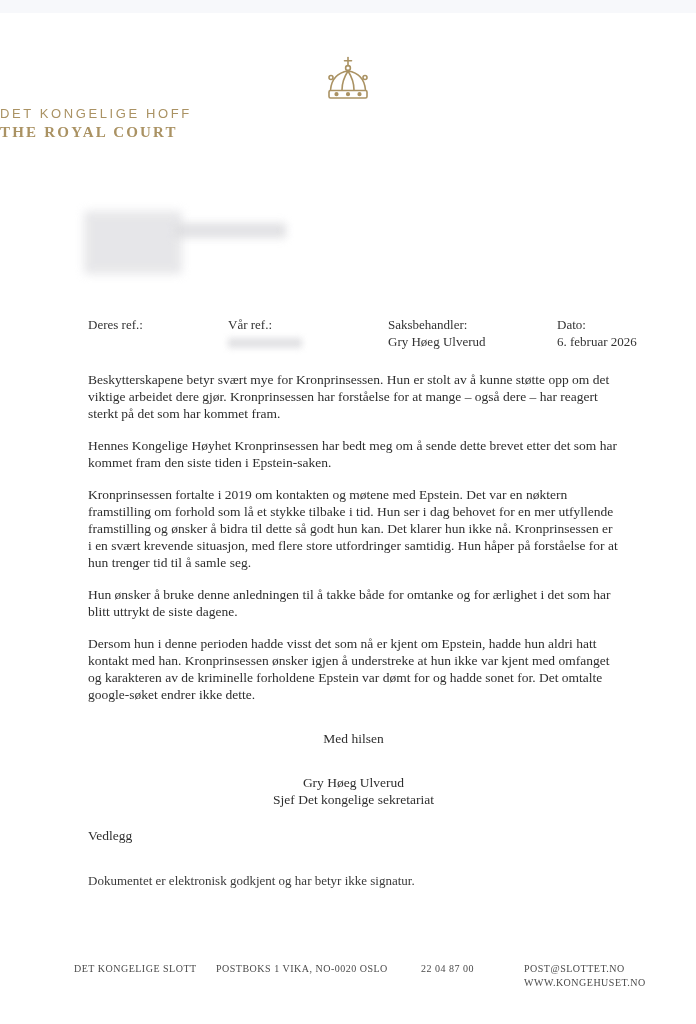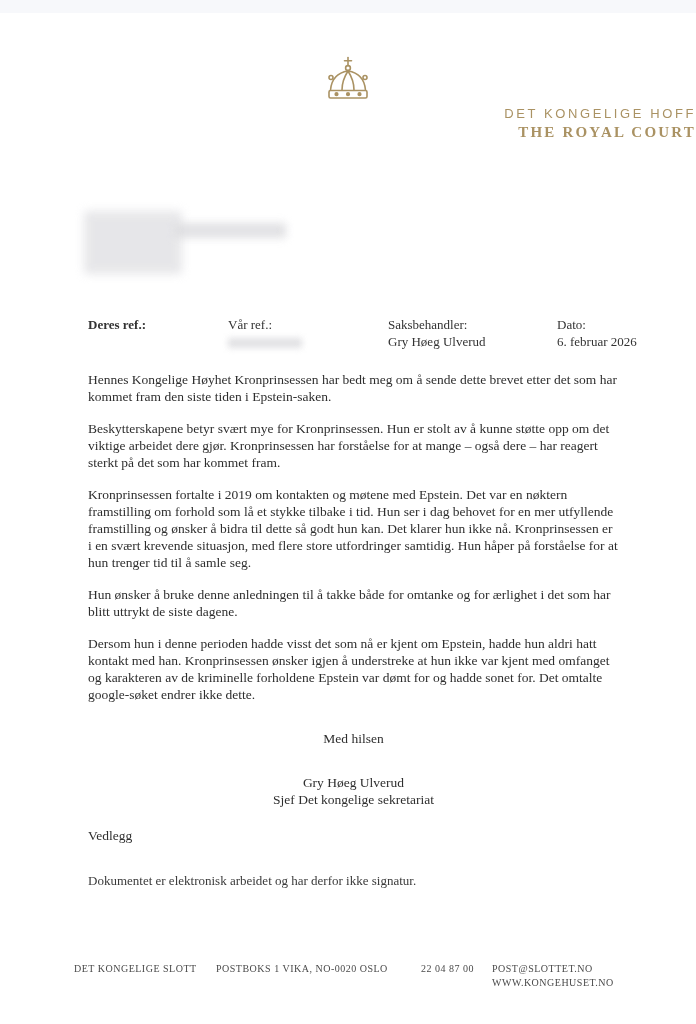--- a/index.html
+++ b/index.html
@@ -11,21 +11,21 @@
     color:#2f2f2f;
     overflow:hidden;
   }
   .top-strip{
     position:absolute;left:0;top:0;width:696px;height:13px;
     background:#f7f8fb;
   }
   
   .letterhead{
     position:absolute;top:56px;left:0;width:696px;
-    text-align:right;
+    text-align:left;
   }
   .crown{display:block;margin:0 auto 4px auto;}
   .org-name{
     font-family:"Liberation Sans","DejaVu Sans",sans-serif;
     font-size:13px;letter-spacing:2.6px;font-weight:400;
     color:#aa9263;white-space:nowrap;
   }
   .org-sub{
     font-family:"Liberation Serif","DejaVu Serif",serif;
     font-size:15px;font-weight:bold;letter-spacing:2.2px;
@@ -36,21 +36,21 @@
     position:absolute;left:84px;top:211px;width:98px;height:63px;
     background:#e1e1e4;filter:blur(5px);border-radius:3px;opacity:.8;
   }
   .redact-bar{
     position:absolute;left:174px;top:223px;width:112px;height:15px;
     background:#dcdcdf;filter:blur(4px);opacity:.85;
   }
   
   .refs{position:absolute;top:316px;left:0;width:696px;font-size:13px;line-height:17px;color:#333;}
   .ref-col{position:absolute;top:0;}
-  .ref-col.c1{left:88px;font-weight:bold;}
+  .ref-col.c1{left:88px;}
   .ref-col.c2{left:228px;}
   .ref-col.c3{left:388px;}
   .ref-col.c4{left:557px;}
   .ref-label{display:block;}
   .ref-value{display:block;}
   .redact-ref{
     display:block;margin-top:5px;width:74px;height:10px;
     background:#dedee1;filter:blur(3px);opacity:.9;
   }
   
@@ -67,21 +67,21 @@
   
   .footer{
     position:absolute;top:962px;left:0;width:696px;
     font-size:10px;letter-spacing:.5px;color:#4a4a4a;line-height:14px;
     font-family:"Liberation Serif","DejaVu Serif",serif;
   }
   .foot-item{position:absolute;top:0;white-space:nowrap;}
   .foot-item.f1{left:74px;}
   .foot-item.f2{left:216px;}
   .foot-item.f3{left:421px;}
-  .foot-item.f4{left:492px;}
+  .foot-item.f4{left:524px;}
 </style>
 </head>
 <body>
 
 <div class="page">
   <div class="top-strip"></div>
 
   <div class="letterhead">
     <svg class="crown" width="48" height="46" viewBox="0 0 48 46">
       <g fill="none" stroke="#aa9263" stroke-width="1.6" stroke-linecap="round">
@@ -119,36 +119,36 @@
       <span class="ref-label">Saksbehandler:</span>
       <span class="ref-value">Gry Høeg Ulverud</span>
     </div>
     <div class="ref-col c4">
       <span class="ref-label">Dato:</span>
       <span class="ref-value">6. februar 2026</span>
     </div>
   </div>
 
   <div class="body-col">
+    <p>Beskytterskapene betyr svært mye for Kronprinsessen. Hun er stolt av å kunne støtte opp om det viktige arbeidet dere gjør. Kronprinsessen har forståelse for at mange – også dere – har reagert sterkt på det som har kommet fram.</p>
     <p>Hennes Kongelige Høyhet Kronprinsessen har bedt meg om å sende dette brevet etter det som har kommet fram den siste tiden i Epstein-saken.</p>
-    <p>Beskytterskapene betyr svært mye for Kronprinsessen. Hun er stolt av å kunne støtte opp om det viktige arbeidet dere gjør. Kronprinsessen har forståelse for at mange – også dere – har reagert sterkt på det som har kommet fram.</p>
     <p>Kronprinsessen fortalte i 2019 om kontakten og møtene med Epstein. Det var en nøktern framstilling om forhold som lå et stykke tilbake i tid. Hun ser i dag behovet for en mer utfyllende framstilling og ønsker å bidra til dette så godt hun kan. Det klarer hun ikke nå. Kronprinsessen er i en svært krevende situasjon, med flere store utfordringer samtidig. Hun håper på forståelse for at hun trenger tid til å samle seg.</p>
     <p>Hun ønsker å bruke denne anledningen til å takke både for omtanke og for ærlighet i det som har blitt uttrykt de siste dagene.</p>
     <p>Dersom hun i denne perioden hadde visst det som nå er kjent om Epstein, hadde hun aldri hatt kontakt med han. Kronprinsessen ønsker igjen å understreke at hun ikke var kjent med omfanget og karakteren av de kriminelle forholdene Epstein var dømt for og hadde sonet for. Det omtalte google-søket endrer ikke dette.</p>
 
     <p class="closing">Med hilsen</p>
 
     <div class="sig-block">
       <div>Gry Høeg Ulverud</div>
       <div>Sjef Det kongelige sekretariat</div>
     </div>
 
     <div class="attachment">Vedlegg</div>
 
-    <div class="note">Dokumentet er elektronisk arbeidet og har derfor ikke signatur.</div>
+    <div class="note">Dokumentet er elektronisk godkjent og har betyr ikke signatur.</div>
   </div>
 
   <div class="footer">
     <div class="foot-item f1">DET KONGELIGE SLOTT</div>
     <div class="foot-item f2">POSTBOKS 1 VIKA, NO-0020 OSLO</div>
     <div class="foot-item f3">22 04 87 00</div>
     <div class="foot-item f4">
       <div>POST@SLOTTET.NO</div>
       <div>WWW.KONGEHUSET.NO</div>
     </div>

